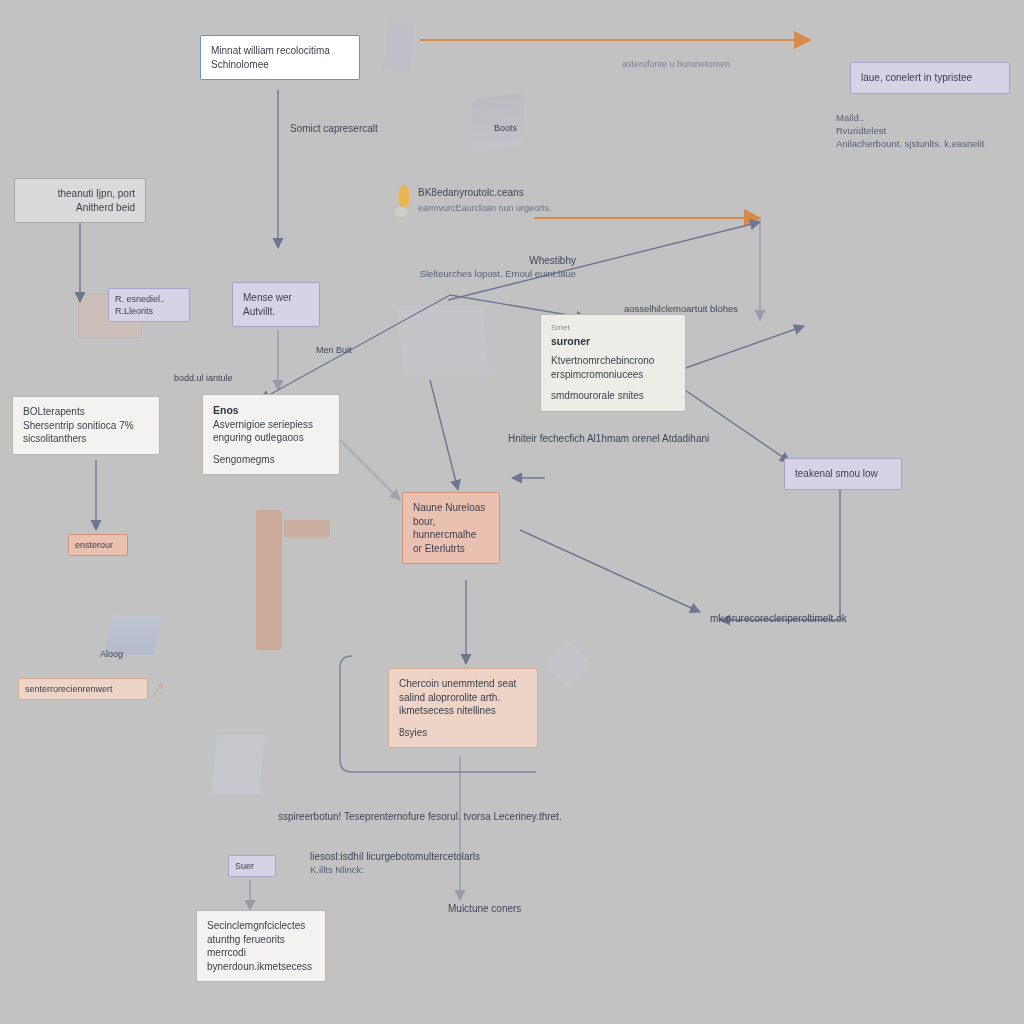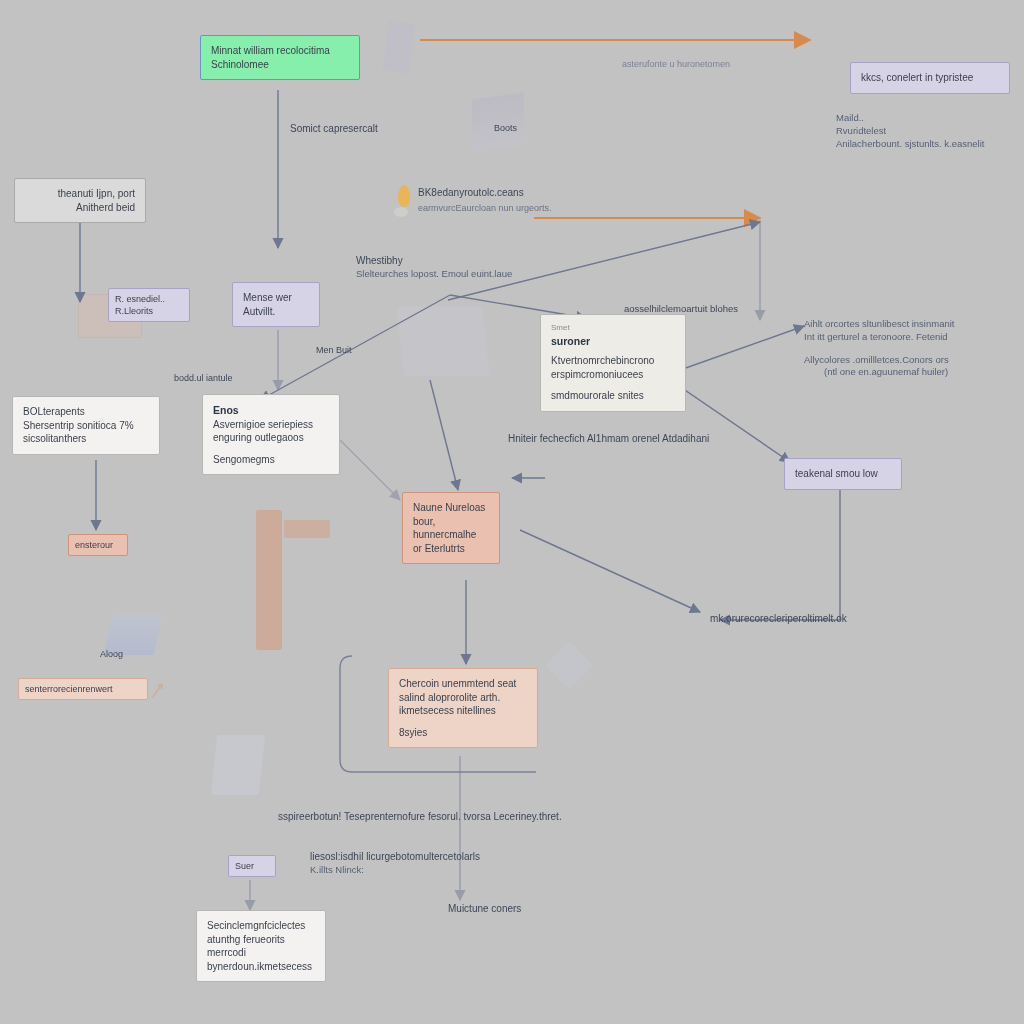--- a/index.html
+++ b/index.html
@@ -1,20 +1,20 @@
 <!DOCTYPE html>
 <html><head>
 <meta charset="utf-8">
 <style>
 html,body{margin:0;padding:0;width:1024px;height:1024px;background:#c2c2c2;font-family:Arial,Helvetica,sans-serif;overflow:hidden}
 .canvas{position:relative;width:1024px;height:1024px}
 .node{position:absolute;box-sizing:border-box;padding:8px 10px;font-size:10px;line-height:1.35;color:#3a3f4b;border:1px solid rgba(90,90,120,.35);background:#e7e7ea;border-radius:2px}
 .node .title{font-weight:600;color:#2c3646;font-size:10.5px;margin-bottom:4px}
 .node .line{display:block}
-.blue{background:#86efac;border-color:#6b93c4}
+.blue{background:#ffffff;border-color:#6b93c4}
 .lav{background:#d7d3e6;border-color:#a8a2c7}
 .peach{background:#eac0b0;border-color:#d09278}
 .peach2{background:#eed3c7;border-color:#d6a993}
 .white{background:#f3f2f0;border-color:#b8b6b2}
 .grey{background:#dadada;border-color:#a9a9a9}
 .tiny{font-size:9px;padding:4px 6px}
 .freelabel{position:absolute;font-size:10px;color:#3d4658;line-height:1.35}
 .freelabel .sub{display:block;color:#566074;font-size:9.5px}
 svg.arrows{position:absolute;left:0;top:0;width:1024px;height:1024px;pointer-events:none}
 .arrow-line{stroke:#6e7790;stroke-width:1.4;fill:none;marker-end:url(#arr)}
@@ -158,44 +158,38 @@
     <span class="line">atunthg ferueorits</span>
     <span class="line">merrcodi</span>
     <span class="line">bynerdoun.ikmetsecess</span>
   </div>
 
   <div class="node lav" style="left:784px;top:458px;width:118px">
     <span class="line">teakenal smou low</span>
   </div>
 
   <div class="node lav" style="left:850px;top:62px;width:160px">
-    <span class="line">kkcs, conelert in typristee</span>
+    <span class="line">laue, conelert in typristee</span>
   </div>
 
   <div class="freelabel" style="left:622px;top:58px;font-size:9px;color:#7b8396">asterufonte u huronetomen</div>
   <div class="freelabel" style="left:290px;top:122px">Somict capresercalt</div>
   <div class="freelabel" style="left:494px;top:122px;font-size:9px">Boots</div>
   <div class="freelabel" style="left:418px;top:186px">BK8edanyroutolc.ceans</div>
   <div class="freelabel" style="left:418px;top:202px;font-size:9px;color:#6a7284">earmvurcEaurcloan nun urgeorts.</div>
-  <div class="freelabel" style="left:356px;top:254px;text-align:left;width:220px">
+  <div class="freelabel" style="left:356px;top:254px;text-align:right;width:220px">
     <span>Whestibhy</span>
     <span class="sub">Slelteurches lopost. Emoul euint.laue</span>
   </div>
   <div class="freelabel" style="left:508px;top:432px">Hniteir fechecfich Al1hmam orenel Atdadihani</div>
   <div class="freelabel" style="left:624px;top:303px;font-size:9.5px">aosselhilclemoartuit blohes</div>
   <div class="freelabel" style="left:174px;top:372px;font-size:9px">bodd.ul iantule</div>
   <div class="freelabel" style="left:316px;top:344px;font-size:9px">Men Buit</div>
   <div class="freelabel" style="left:100px;top:648px;font-size:9px">Aloog</div>
 
-  <div class="freelabel" style="left:804px;top:318px;width:210px">
-    <span class="sub">Aihlt orcortes sltunlibesct insinmanit</span>
-    <span class="sub">Int itt gerturel a teronoore. Fetenid</span>
-    <span class="sub" style="margin-top:10px;display:block">Allycolores .omillletces.Conors ors</span>
-    <span class="sub" style="padding-left:20px">(ntl one en.aguunemaf huiler)</span>
-  </div>
 
   <div class="freelabel" style="left:836px;top:112px;width:190px">
     <span class="sub">Maild..</span>
     <span class="sub">Rvuridtelest</span>
     <span class="sub">Anilacherbount. sjstunlts. k.easnelit</span>
   </div>
 
   <div class="freelabel" style="left:710px;top:612px">mk.orurecorecleriperoltimelt.ok</div>
 
   <div class="freelabel" style="left:278px;top:810px;width:500px">

